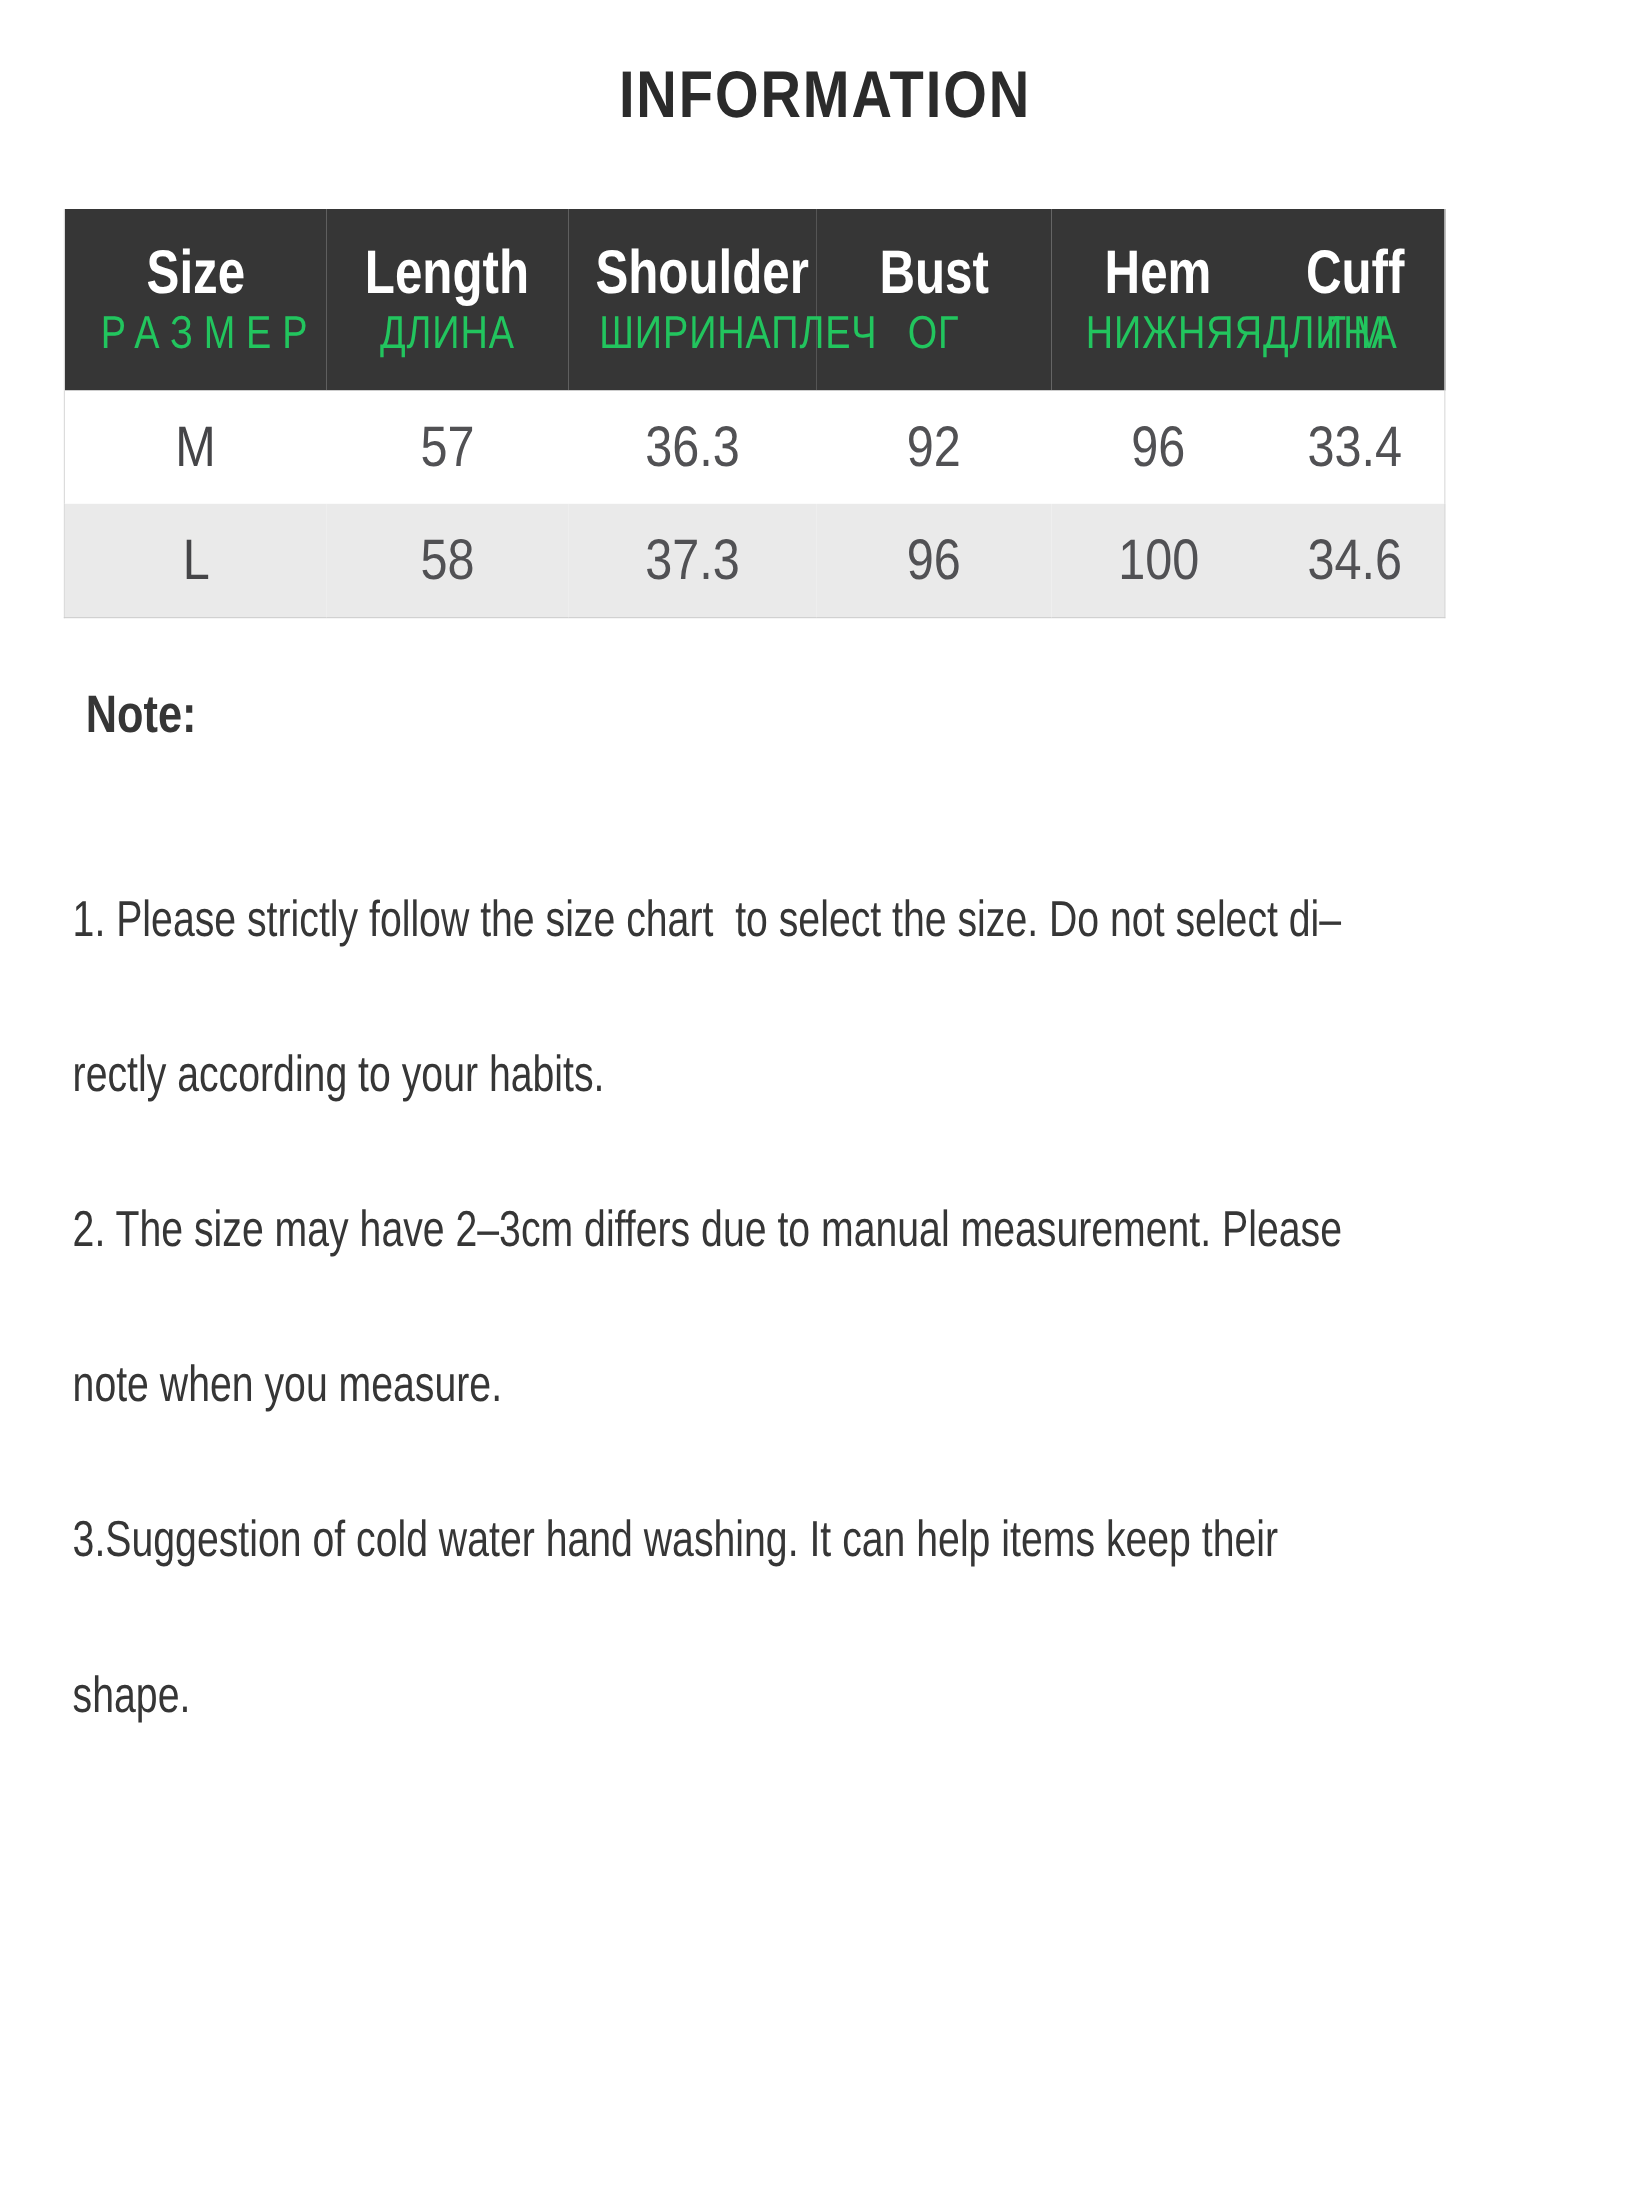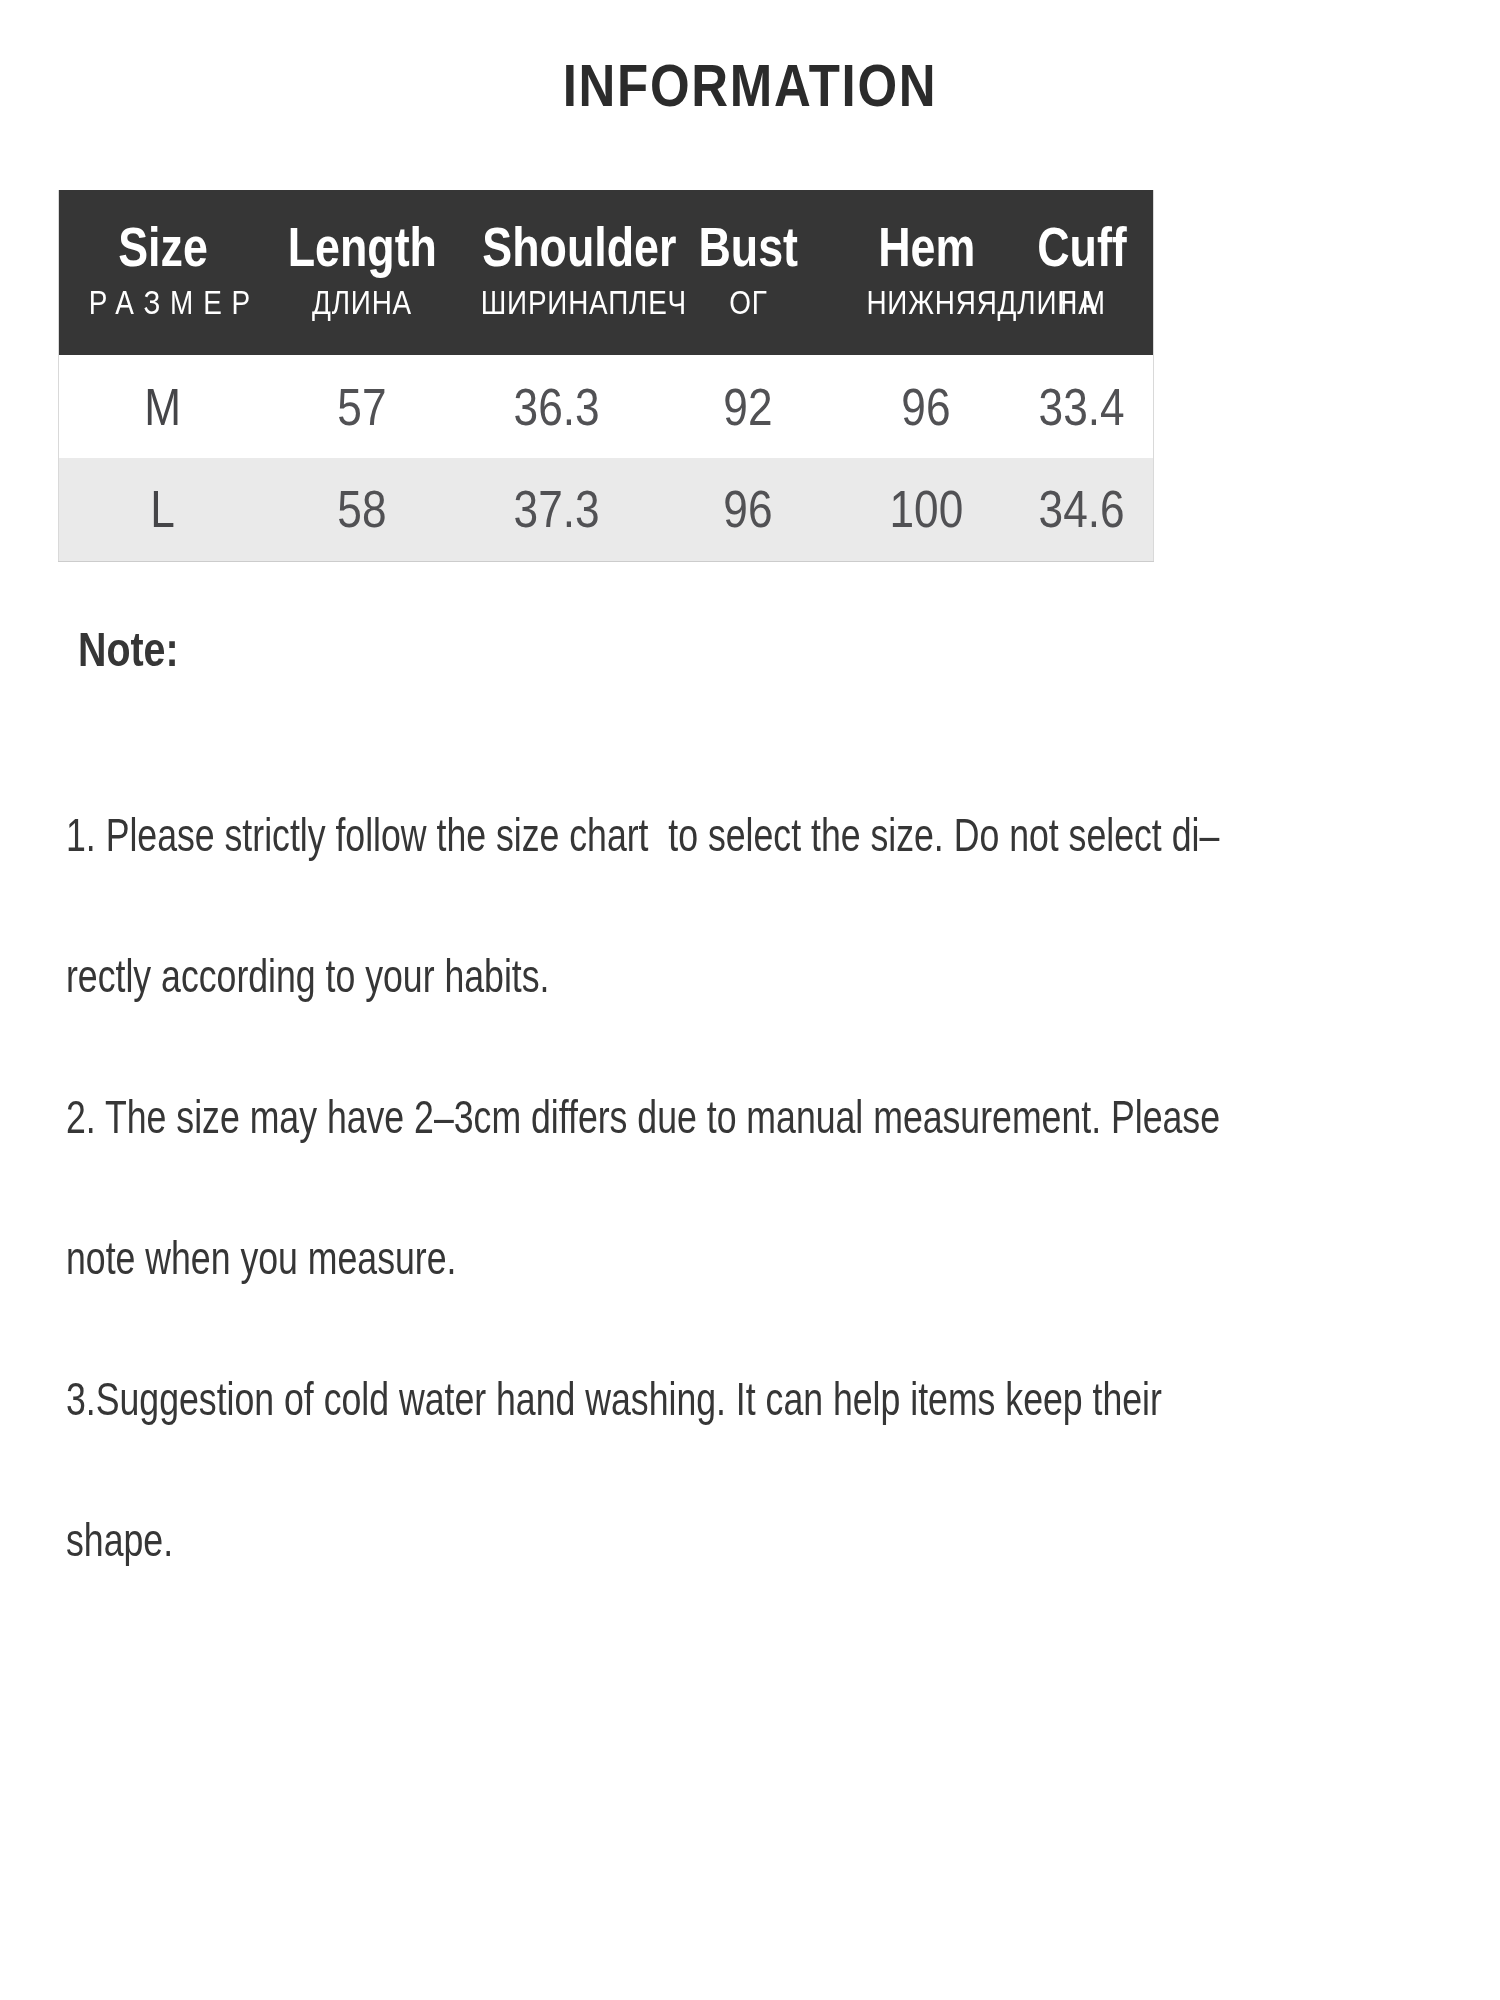--- a/index.html
+++ b/index.html
@@ -17,36 +17,36 @@
     text-align:center;
     font-size:60px;line-height:64px;font-weight:700;
     letter-spacing:2px;
     color:var(--title_text,#2b2b2b);
     transform:scaleX(0.85);transform-origin:50% 50%;
   }
 
   
   table.size-chart{
     margin:72px 0 0 58px;
-    width:1096px;
+    width:1256px;
     border-collapse:collapse;table-layout:fixed;
     border-left:1px solid var(--table_border,#d9d9d9);
     border-right:1px solid var(--table_border,#d9d9d9);
     border-bottom:1px solid #cccccc;
   }
   thead tr{height:165px;background:var(--header_bg,#363636);}
   thead th{vertical-align:top;padding:0;font-weight:normal;}
   .th-en{
     margin-top:26px;line-height:62px;
     font-size:56px;font-weight:700;color:var(--header_text,#ffffff);
   }
   .th-en .cond{transform:scaleX(0.80);}
   .th-ru{
     margin-top:2px;line-height:44px;
-    font-size:34px;font-weight:400;color:#ffffff;
+    font-size:42px;font-weight:400;color:#22c55e;
   }
   .th-ru .cond{transform:scaleX(0.82);letter-spacing:1px;}
   thead th:nth-child(1) .th-ru .cond{letter-spacing:12px;padding-left:12px;}
   thead th:nth-child(6) .th-ru .cond{letter-spacing:9px;padding-left:9px;}
   tbody tr{height:103px;background:var(--row_bg,#ffffff);}
   tbody tr:nth-child(even){background:var(--row_alt_bg,#eaeaea);}
   tbody td{
     text-align:center;vertical-align:middle;padding:0;
     font-size:52px;color:var(--cell_text,#515154);
   }

